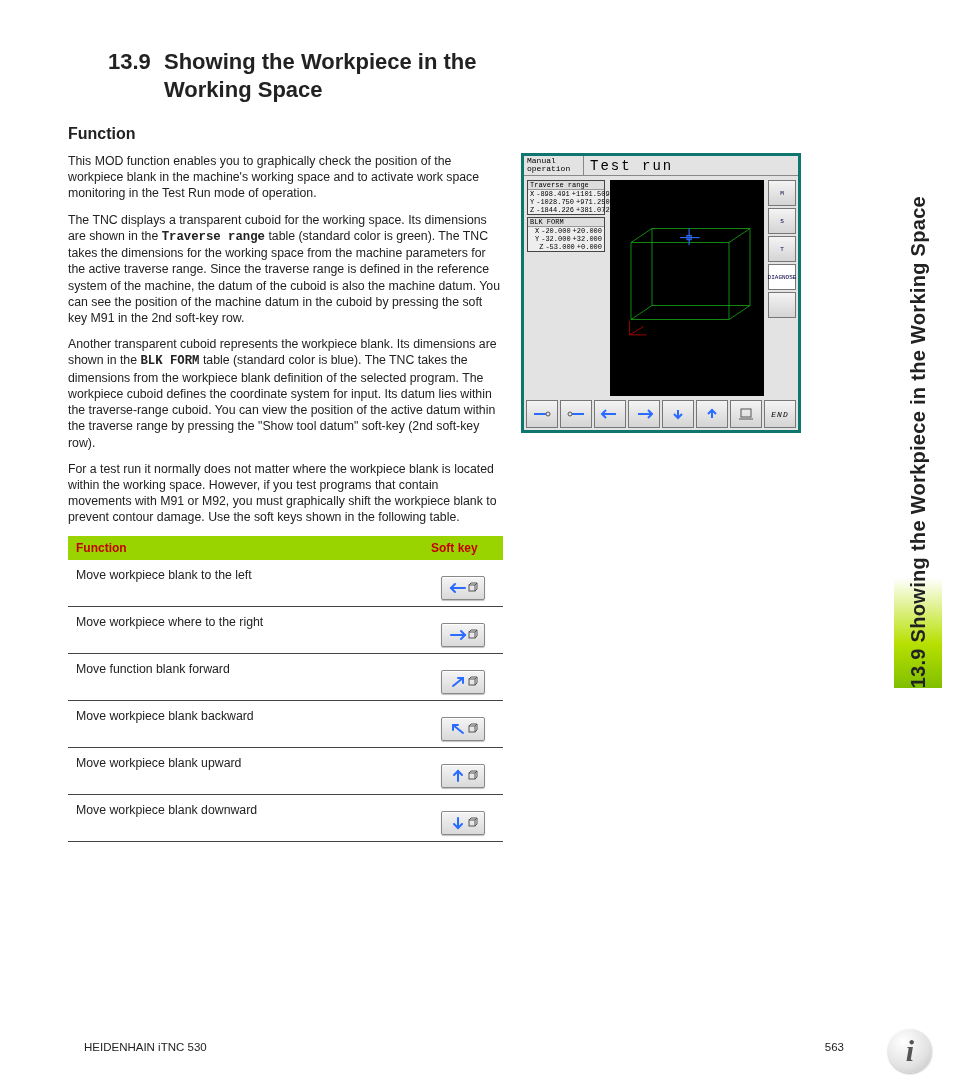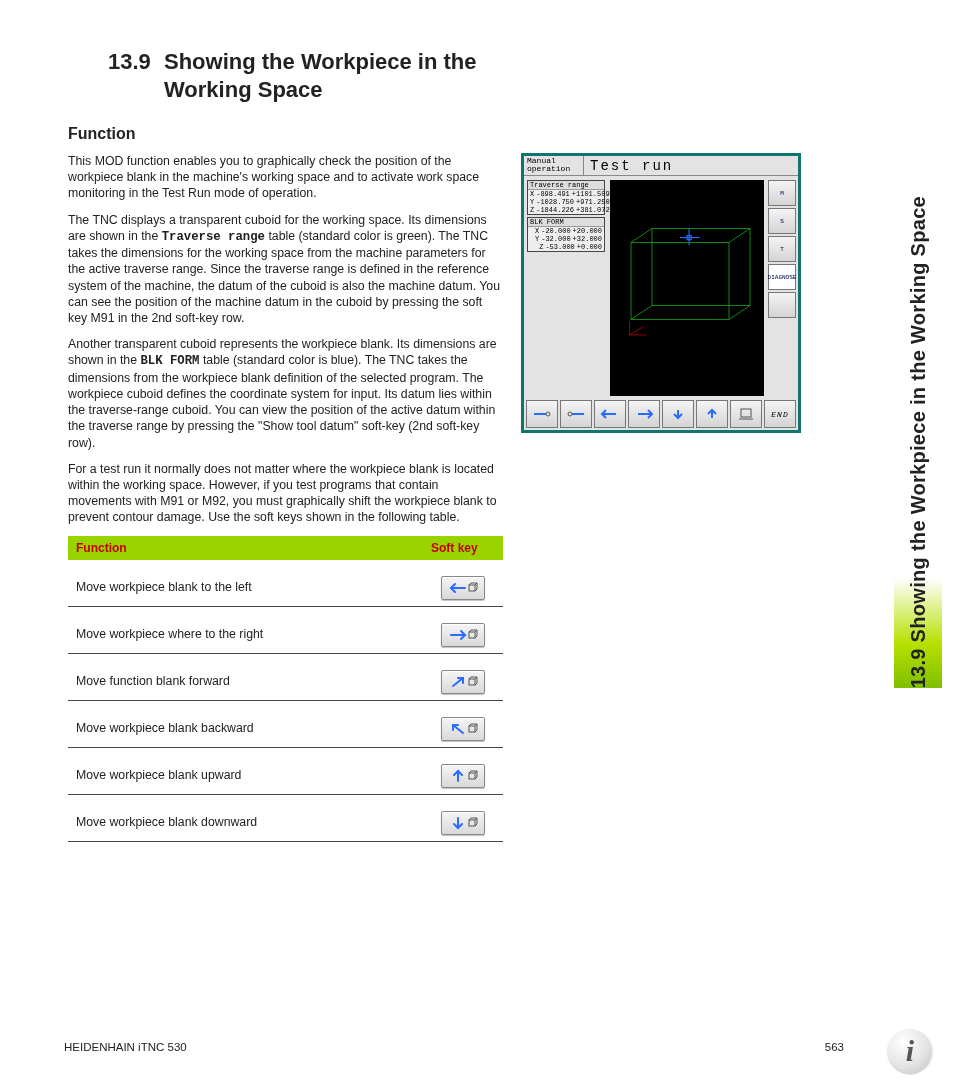--- a/index.html
+++ b/index.html
@@ -14,25 +14,25 @@
   h1.section-title .rest { display: inline-block; vertical-align: top; width: 380px; }
   h2.subhead { font-size: 16px; font-weight: bold; margin: 12px 0 10px; }
   .cols { display: flex; gap: 18px; }
   .left { width: 435px; }
   .right { width: 340px; }
   p.body { font-size: 12.3px; line-height: 1.32; margin-bottom: 10px; }
   .mono { font-family: "Courier New", monospace; font-weight: bold; }
   table.func { width: 435px; border-collapse: collapse; margin-top: 10px; }
   table.func th { background: #9ad400; color: #c40000; font-size: 12px; text-align: left; padding: 5px 8px; font-weight: bold; }
   table.func th.r { text-align: left; width: 80px; }
-  table.func td { font-size: 12.3px; padding: 20px 8px 6px; border-bottom: 1px solid #444; vertical-align: top; }
+  table.func td { font-size: 12.3px; padding: 8px 8px 6px; border-bottom: 1px solid #444; vertical-align: top; }
   table.func td.key { width: 80px; text-align: center; padding-top: 16px; padding-bottom: 6px; }
   .softkey { display: inline-flex; align-items: center; justify-content: center; width: 44px; height: 24px; background: linear-gradient(#f5f5f5,#d9d9d9); border: 1px solid #888; border-radius: 2px; box-shadow: inset 0 1px 0 #fff, 0 1px 1px rgba(0,0,0,.25); gap: 4px; }
   .softkey svg { display: block; }
-  .footer { position: absolute; left: 64px; bottom: 38px; right: 110px; display: flex; justify-content: space-between; font-size: 11.5px; }
+  .footer { position: absolute; left: 84px; bottom: 38px; right: 110px; display: flex; justify-content: space-between; font-size: 11.5px; }
   .footer .pn { font-weight: normal; }
   .info-icon { position: absolute; right: 22px; bottom: 18px; width: 44px; height: 44px; border-radius: 50%; background: radial-gradient(circle at 35% 30%, #fff, #e2e2e2 60%, #bdbdbd); box-shadow: 0 1px 2px rgba(0,0,0,.3); display: flex; align-items: center; justify-content: center; }
   .info-icon .i { font-family: Georgia, 'Times New Roman', serif; font-weight: bold; font-style: italic; font-size: 30px; color: #555; line-height: 1; }
   
   .screenshot { width: 280px; height: 280px; border: 3px solid #0f766e; background: #e3e3e3; position: relative; font-family: "Courier New", monospace; font-size: 8px; color: #000; }
   .screenshot .hdr { display: flex; height: 20px; }
   .screenshot .hdr .c1 { width: 60px; padding: 1px 3px; border-right: 1px solid #888; border-bottom: 1px solid #888; line-height: 1.05; }
   .screenshot .hdr .c2 { flex: 1; padding: 2px 6px; border-bottom: 1px solid #888; font-size: 14px; letter-spacing: 2px; }
   .screenshot .panels { position: absolute; left: 3px; top: 24px; width: 78px; }
   .screenshot .panel { border: 1px solid #444; background: #eee; margin-bottom: 2px; }

